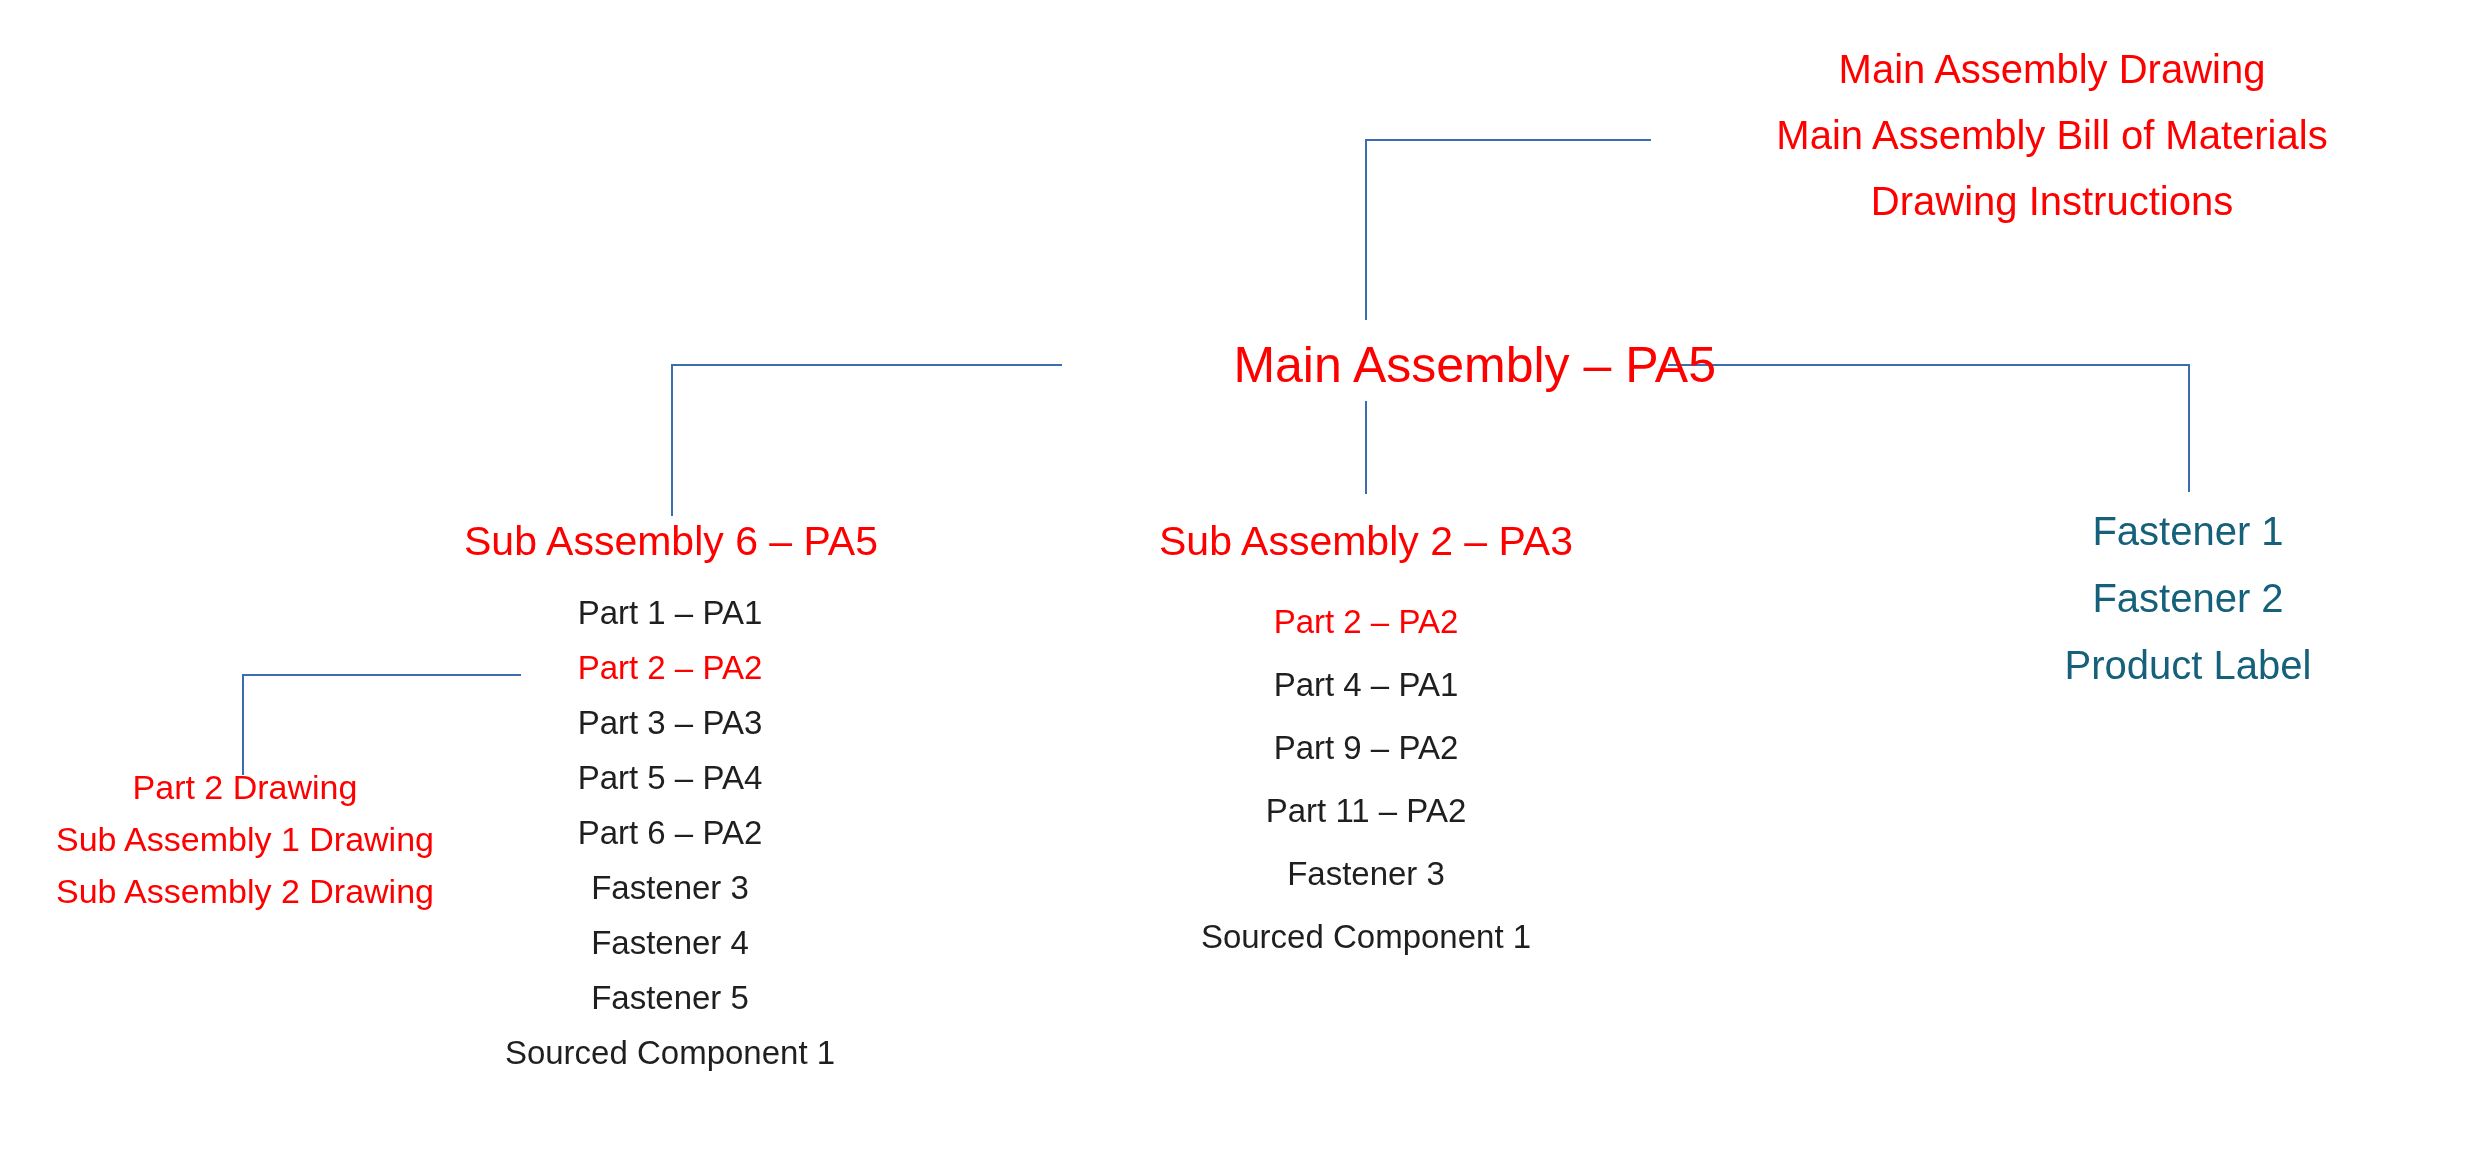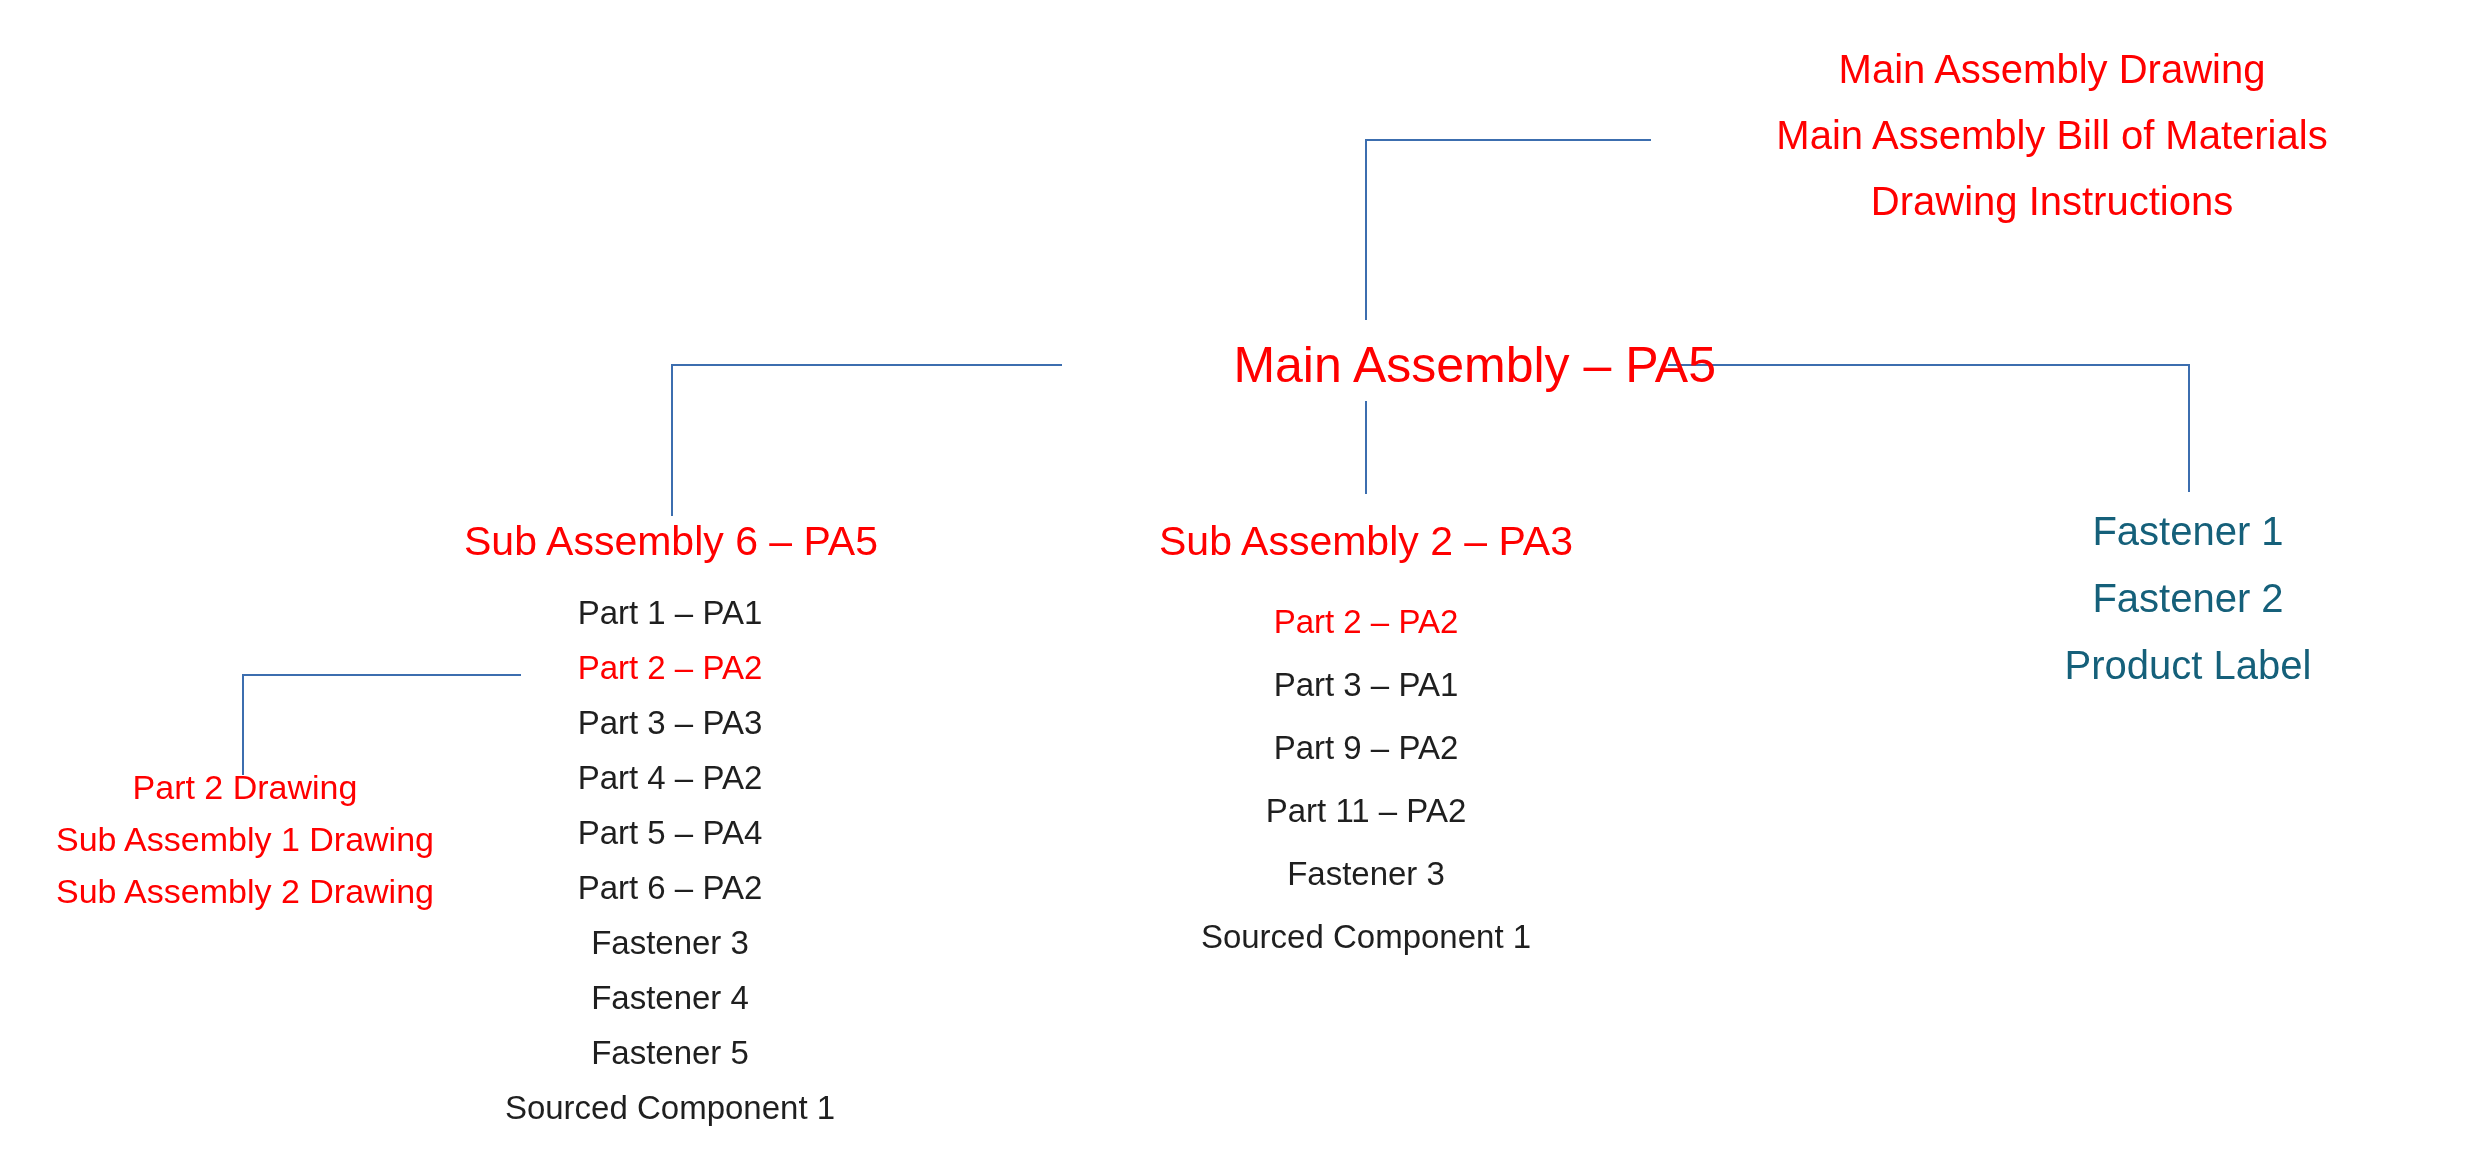--- a/index.html
+++ b/index.html
@@ -67,33 +67,32 @@
     <div class="li">Drawing Instructions</div>
   </div>
 
 <div class="abs root-title" style="left:1016px;top:338px;width:700px;">Main Assembly – PA5</div>
 
 <div class="abs branch-title" style="left:371px;top:516px;width:600px;">Sub Assembly 6 – PA5</div>
 <div class="abs part-list" style="left:370px;top:585px;width:600px;">
     <div class="li">Part 1 – PA1</div>
     <div class="li hl">Part 2 – PA2</div>
     <div class="li">Part 3 – PA3</div>
-    <div class="li">Part 4 – PA2</div>
     <div class="li">Part 5 – PA4</div>
     <div class="li">Part 6 – PA2</div>
     <div class="li">Fastener 3</div>
     <div class="li">Fastener 4</div>
     <div class="li">Fastener 5</div>
     <div class="li">Sourced Component 1</div>
   </div>
 
 <div class="abs branch-title" style="left:1066px;top:516px;width:600px;">Sub Assembly 2 – PA3</div>
 <div class="abs part-list wide" style="left:1066px;top:590px;width:600px;">
     <div class="li hl">Part 2 – PA2</div>
-    <div class="li">Part 3 – PA1</div>
+    <div class="li">Part 4 – PA1</div>
     <div class="li">Part 9 – PA2</div>
     <div class="li">Part 11 – PA2</div>
     <div class="li">Fastener 3</div>
     <div class="li">Sourced Component 1</div>
   </div>
 
 <div class="abs teal-list" style="left:1888px;top:498px;width:600px;">
     <div class="li">Fastener 1</div>
     <div class="li">Fastener 2</div>
     <div class="li">Product Label</div>

